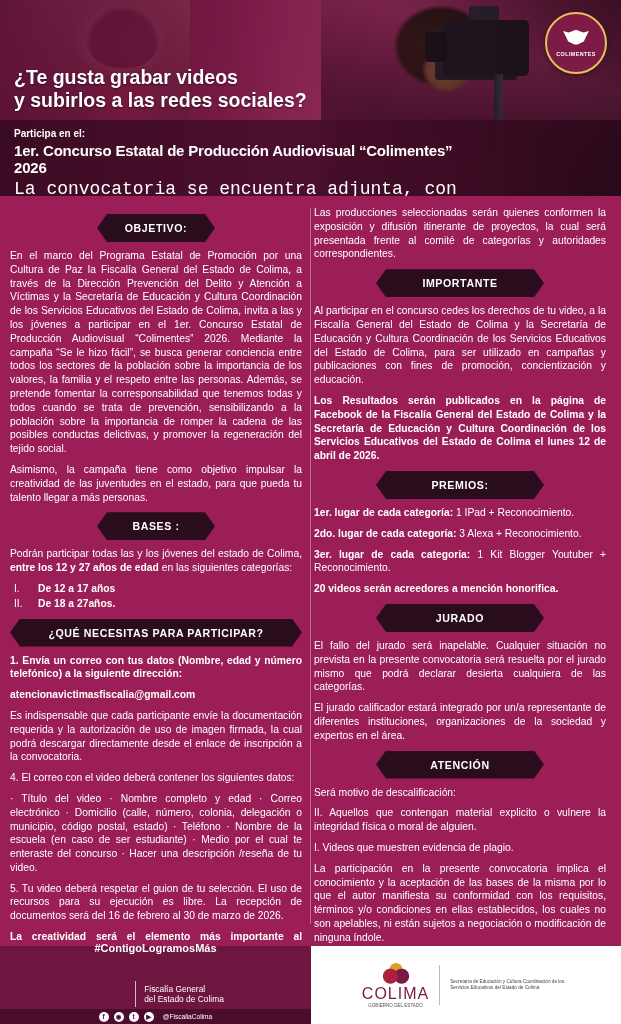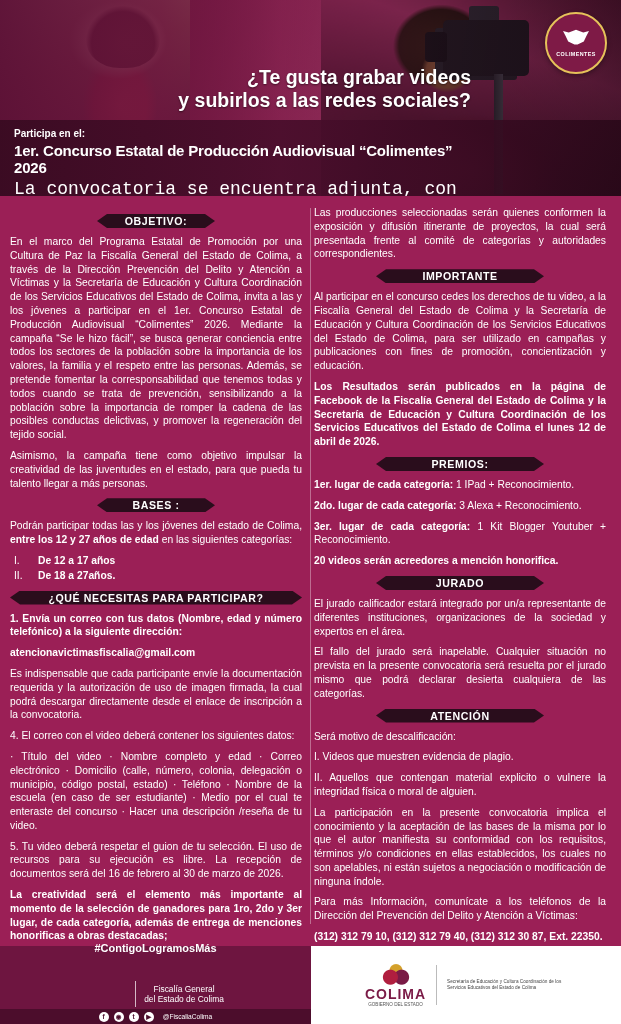--- a/index.html
+++ b/index.html
@@ -69,21 +69,20 @@
     background: linear-gradient(90deg, rgba(92,16,54,.96) 0%, rgba(108,22,62,.85) 26%, rgba(110,26,66,.45) 45%, rgba(50,14,32,.25) 70%, rgba(30,8,20,.55) 100%);
   }
   .hdr-band {
     position:absolute; left:0; bottom:0; width:100%; height:76px;
     background: linear-gradient(90deg, rgba(58,11,34,.97) 0%, rgba(74,14,44,.95) 45%, rgba(40,8,24,.85) 100%);
   }
   .hdr-text { position:absolute; left:14px; top:66px; right:150px; }
   .hdr-q {
     color:#ffffff; font-size:19.5px; font-weight:bold; line-height:1.18;
     text-shadow: 0 1px 2px rgba(0,0,0,.5);
-    text-align: right;
   }
   .hdr-part {
     margin-top:16px; color:#ffffff; font-size:10px; font-weight:bold;
   }
   .hdr-title {
     margin-top:3px; color:#ffffff; font-size:15px; font-weight:bold; letter-spacing:-.2px;
   }
   .hdr-sub {
     margin-top:3px; color:#ffffff; font-size:18px;font-family:Liberation Mono, monospace;
   }
@@ -113,21 +112,21 @@
     position:absolute; left:310px; top:12px; width:1px; height:716px;
     background: rgba(255,255,255,.35);
   }
   p, li { font-size:10.3px; line-height:1.34; text-align:justify; }
   p { margin-bottom:7px; }
   b, strong { font-weight:bold; }
 
   .section-tag {
     display:block; margin: 8px auto 7px auto; text-align:center;
     background:#2a0d1c; color:#ffffff; font-weight:bold; font-size:10.6px;
-    padding:1px 0; width: 100%;
+    padding:8px 0; width: 100%;
     clip-path: polygon(10px 0, calc(100% - 10px) 0, 100% 50%, calc(100% - 10px) 100%, 10px 100%, 0 50%);
     letter-spacing:.6px;
   }
   .tag-narrow { width: 118px; }
   .tag-mid { width: 168px; }
   .tag-wide { width: 100%; }
 
   .list-roman { list-style:none; margin: 0 0 7px 4px; }
   .list-roman li { display:flex; gap:10px; font-size:10.3px; margin-bottom:1px; }
   .list-roman li span.rn { width:14px; font-weight:normal; }
@@ -140,42 +139,42 @@
     display:flex; background:#c4b5fd;border-radius:15px;
   }
   .foot-left {
     width: 311px; background:#6e1540; color:#fff;
     display:flex; flex-direction:column; align-items:center; justify-content:center;
   }
   .hashtag { font-size:11px; font-weight:bold; margin-bottom:6px; }
   .fge-row { display:flex; align-items:center; gap:8px; }
   .fge-logo { font-size:18px; font-weight:bold; letter-spacing:1px; color:#ffffff;margin-top:48px; }
   .fge-bar { width:1px; height:26px; background:#ffffff; opacity:.7; }
-  .fge-name { font-size:8.4px; line-height:1.25;text-align:center; }
+  .fge-name { font-size:8.4px; line-height:1.25; }
   .social-row {
     position:absolute; left:0; bottom:0; width:311px; height:15px;
     background:#4c0d2c; display:flex; align-items:center; justify-content:center; gap:5px;
   }
   .sico {
     width:10px; height:10px; border-radius:50%; background:#ffffff; color:#4c0d2c;
     font-size:6.5px; line-height:10px; text-align:center; font-weight:bold;
   }
   .shandle { color:#ffffff; font-size:6.6px; margin-left:4px; }
   .foot-right {
     flex:1; background:#ffffff; display:flex; align-items:center; justify-content:center; gap:10px;
   }
   .colima-mark { display:flex; flex-direction:column; align-items:center; }
   .colima-glyph {
     width:28px; height:22px;
     background:
       radial-gradient(circle at 30% 60%, #b01e3f 0 7px, rgba(0,0,0,0) 8px),
       radial-gradient(circle at 70% 60%, #7a1a46 0 7px, rgba(0,0,0,0) 8px),
       radial-gradient(circle at 50% 30%, #d4a12b 0 6px, rgba(0,0,0,0) 7px);
   }
-  .colima-word { font-size:14px; font-weight:bold; color:#7a1a46; letter-spacing:1px; }
+  .colima-word { font-size:16px; font-weight:normal; color:#7a1a46; letter-spacing:1px; }
   .colima-sub { font-size:4.6px; color:#555; }
   .sec-edu { font-size:4.7px; color:#444; line-height:1.3; max-width:120px; }
   .vbar { width:1px; height:40px; background:#bbb; }
 </style>
 </head>
 <body>
 
 <div class="page">
 
   <div class="header">
@@ -240,27 +239,27 @@
       <p>Al participar en el concurso cedes los derechos de tu video, a la Fiscalía General del Estado de Colima y la Secretaría de Educación y Cultura  Coordinación de los Servicios Educativos del Estado de Colima, para ser utilizado en campañas y publicaciones con fines de promoción, concientización y educación.</p>
       <p><b>Los Resultados serán publicados en la página de Facebook de la Fiscalía General del Estado de Colima y la Secretaría de Educación y Cultura  Coordinación de los Servicios Educativos del Estado de Colima </b><b>el lunes 12 de abril de 2026.</b></p>
 
       <div class="section-tag tag-mid">PREMIOS:</div>
       <p><b>1er. lugar de cada categoría:</b><span> 1 IPad + Reconocimiento.</span></p>
       <p><b>2do. lugar de cada categoría:</b><span> 3 Alexa + Reconocimiento.</span></p>
       <p><b>3er. lugar de cada categoría:</b><span> 1  Kit Blogger Youtuber + Reconocimiento.</span></p>
       <p><b>20 videos serán acreedores a mención honorifica.</b></p>
 
       <div class="section-tag tag-mid">JURADO</div>
+      <p>El fallo del jurado será inapelable. Cualquier situación no prevista en la presente convocatoria será resuelta por el jurado mismo que podrá declarar desierta cualquiera de las categorías.</p>
       <p>El jurado calificador estará integrado por un/a representante de diferentes instituciones, organizaciones de la sociedad y expertos en el área.</p>
-      <p>El fallo del jurado será inapelable. Cualquier situación no prevista en la presente convocatoria será resuelta por el jurado mismo que podrá declarar desierta cualquiera de las categorías.</p>
 
       <div class="section-tag tag-mid">ATENCIÓN</div>
       <p>Será motivo de descalificación:</p>
+      <p>II. Aquellos que contengan material explicito o vulnere la integridad física o moral de alguien.</p>
       <p>I. Videos que muestren evidencia de plagio.</p>
-      <p>II. Aquellos que contengan material explicito o vulnere la integridad física o moral de alguien.</p>
       <p>La participación en la presente convocatoria implica el conocimiento y la aceptación de las bases de la misma por lo que el autor manifiesta su conformidad con los requisitos, términos y/o condiciones en ellas establecidos, los cuales no son apelables, ni están sujetos a negociación o modificación de ninguna índole.</p>
       <p>Para más Información, comunícate a los teléfonos de la Dirección del Prevención del Delito y Atención a Víctimas:</p>
       <p><b>(312) 312 79 10,  (312)  312 79 40,  (312) 312 30 87, Ext. 22350.</b></p>
     </div>
   </div>
 
   <div class="footer">
     <div class="foot-left">
       <div class="hashtag">#ContigoLogramosMás</div>
       <div class="fge-row">

